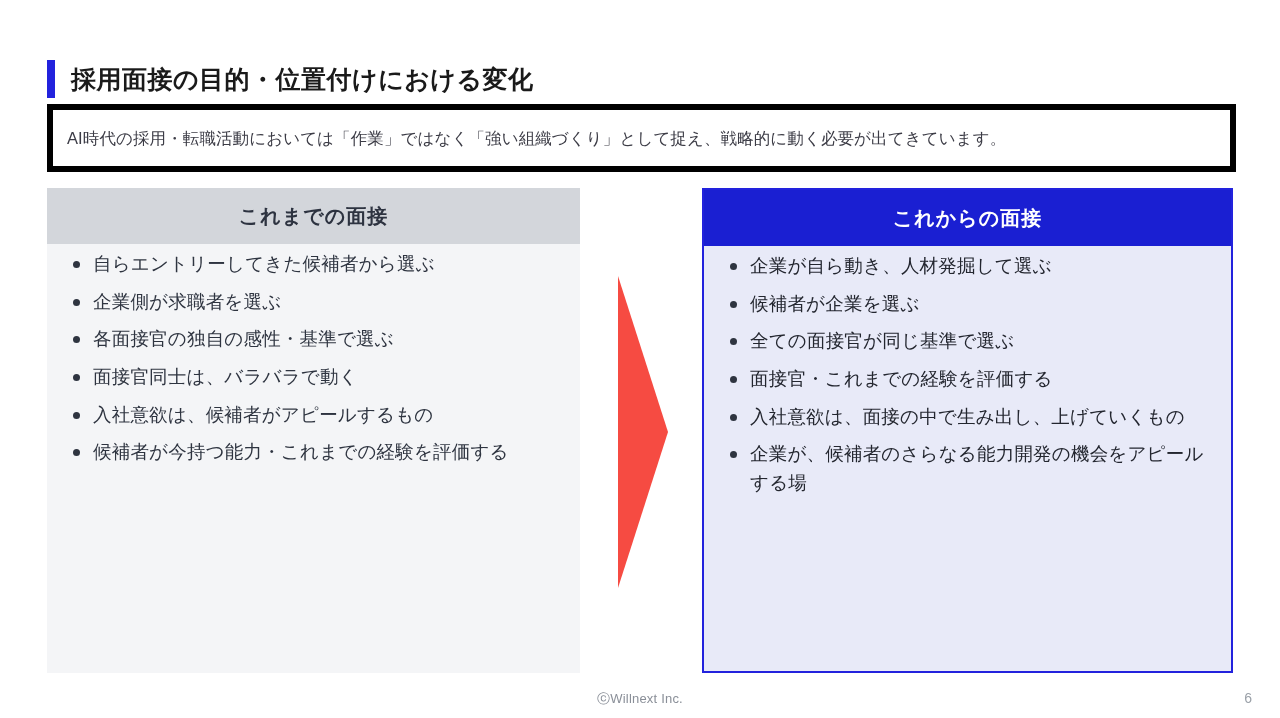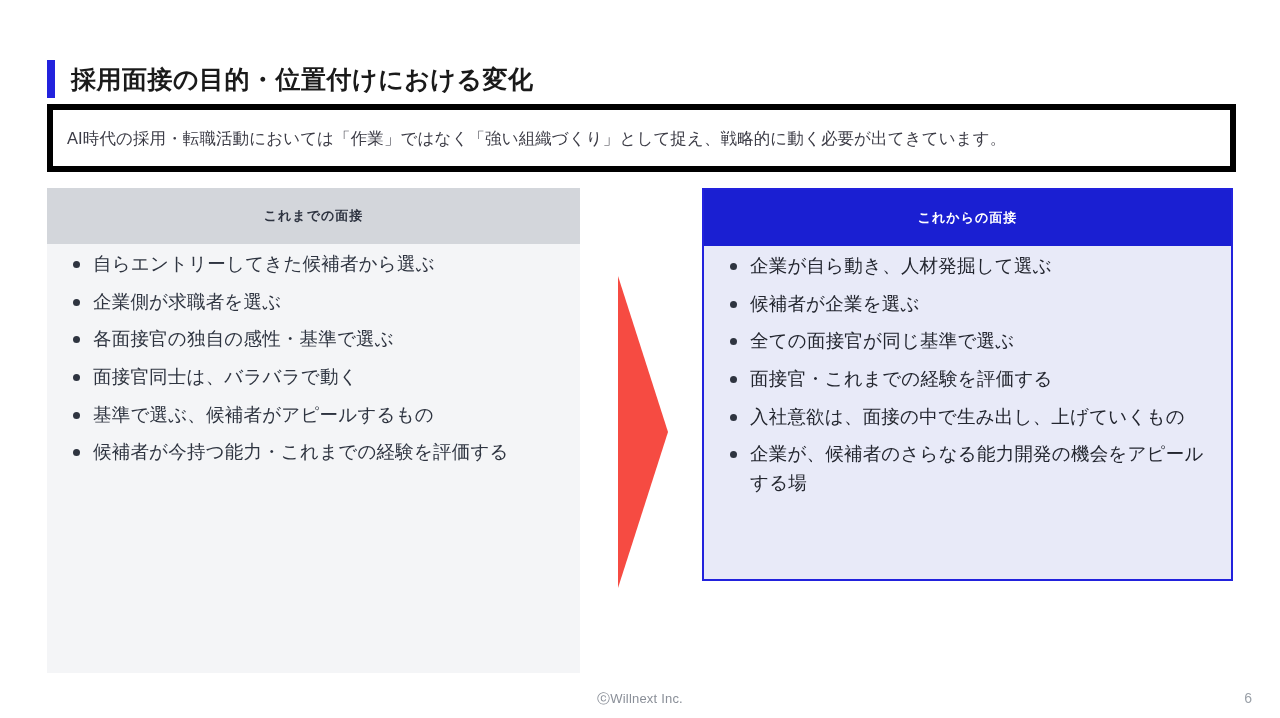--- a/index.html
+++ b/index.html
@@ -73,31 +73,31 @@
   }
   .panel-left {
     left: 47px;
     width: 533px;
     height: 485px;
     background: #f4f5f7;
   }
   .panel-right {
     left: 702px;
     width: 531px;
-    height: 393px;
+    height: 485px;
     background: #e8eaf8;
     border: 2px solid #2222dd;
   }
 
   .panel-header {
     height: 56px;
     display: flex;
     align-items: center;
     justify-content: center;
-    font-size: 13px;
+    font-size: 20px;
     font-weight: bold;
     letter-spacing: 1px;
   }
   .panel-left .panel-header {
     background: #d3d6db;
     color: #2d3340;
   }
   .panel-right .panel-header {
     background: #1a1fd2;
     color: #ffffff;
@@ -175,21 +175,21 @@
 </div>
 
 <div class="panel panel-left">
   <div class="panel-header">これまでの面接</div>
   <div class="panel-body">
     <ul class="bullets">
       <li>自らエントリーしてきた候補者から選ぶ</li>
       <li>企業側が求職者を選ぶ</li>
       <li>各面接官の独自の感性・基準で選ぶ</li>
       <li>面接官同士は、バラバラで動く</li>
-      <li>基準で選ぶ、候補者がアピールするもの</li>
+      <li>入社意欲は、候補者がアピールするもの</li>
       <li>候補者が今持つ能力・これまでの経験を評価する</li>
     </ul>
   </div>
 </div>
 
 <svg class="arrow" viewBox="0 0 56 312" preserveAspectRatio="none">
   <polygon points="6,0 56,156 6,312 6,0" fill="#f64b42"></polygon>
 </svg>
 
 <div class="panel panel-right">

